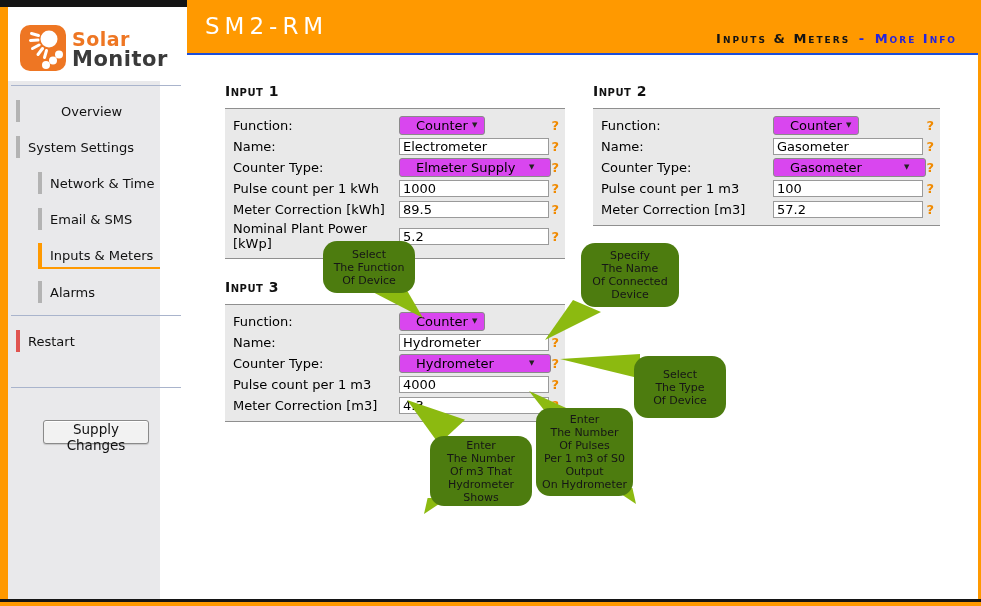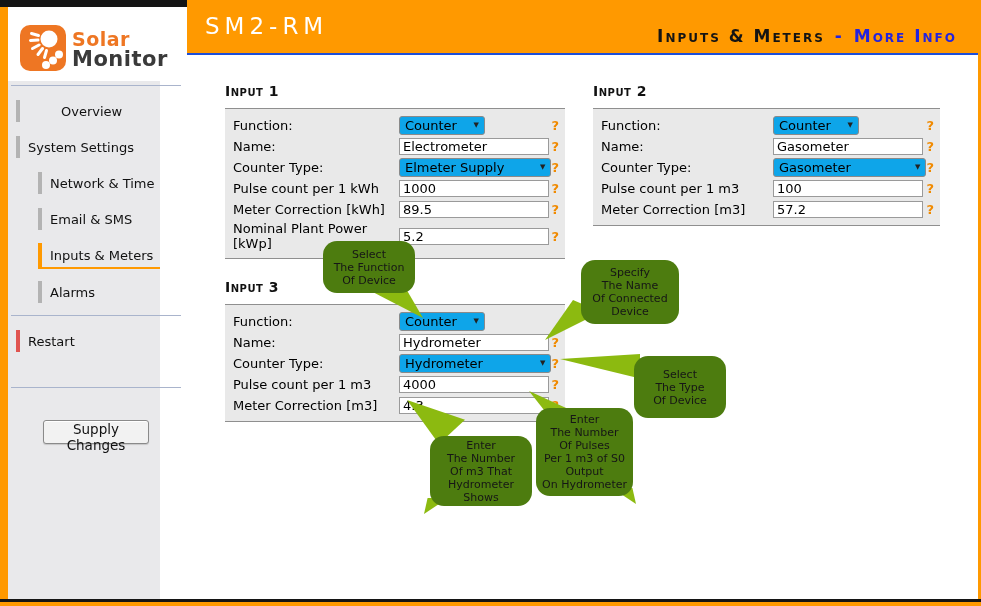--- a/index.html
+++ b/index.html
@@ -9,21 +9,21 @@
   
   .left-strip { position:absolute; left:0; top:0; width:8px; height:606px; background:#FF9900; z-index:6; }
   .top-black { position:absolute; left:0; top:0; width:187px; height:7px; background:#141414; z-index:7; }
   .bottom-black { position:absolute; left:0; bottom:4px; width:981px; height:3px; background:#141414; z-index:7; }
   .bottom-orange { position:absolute; left:0; bottom:0; width:981px; height:4px; background:#FF9900; z-index:7; }
   .right-strip { position:absolute; right:0; top:0; width:3px; height:606px; background:#FF9900; z-index:6; }
 
   
   .header { position:absolute; left:187px; top:0; width:794px; height:55px; background:#FF9900; border-bottom:2px solid #1d4ed8; z-index:2; }
   .header-title { position:absolute; left:18px; top:13px; color:#fff; font-size:23px; letter-spacing:5px; }
-  .header-right { position:absolute; right:24px; bottom:7px; font-size:17px; font-weight:bold; font-variant:small-caps; letter-spacing:2px; color:#141414; }
+  .header-right { position:absolute; right:24px; bottom:7px; font-size:13px; font-weight:bold; font-variant:small-caps; letter-spacing:2px; color:#141414; }
   .header-right .sep { color:#2323DF; padding:0 2px; }
   .more-info { color:#2323DF; text-decoration:none; cursor:pointer; }
 
   
   .sidebar { position:absolute; left:8px; top:19px; width:152px; height:595px; background:#e9e9eb; z-index:2; }
   .logo-box { position:absolute; left:0; top:0; width:179px; height:62px; background:#fff; display:flex; align-items:center; padding-left:12px; cursor:pointer; }
   .logo-text { margin-left:6px; line-height:1; }
   .logo-word1 { display:block; color:#EE7623; font-weight:bold; font-size:19px; letter-spacing:0.5px; }
   .logo-word2 { display:block; color:#3a3a3a; font-weight:bold; font-size:21px; margin-top:0px; letter-spacing:0.5px; }
   .sdivider { position:absolute; left:3px; width:170px; height:0; border-top:1px solid #a9b4cc; }
@@ -39,37 +39,37 @@
   
   .content { position:absolute; left:187px; top:57px; width:779px; height:541px; background:#fff; z-index:1; }
   .isec { position:absolute; }
   .ihead { font-weight:bold; font-variant:small-caps; font-size:14px; color:#111; letter-spacing:0.5px; }
   .itable { margin-top:9px; background:#e9e9e9; border-top:1px solid #8f8f8f; border-bottom:1px solid #8f8f8f; padding:5px 6px 5px 8px; }
   .frow { display:flex; align-items:center; height:20px; margin:1px 0; }
   .frow-tall { height:32px; }
   .lbl { width:166px; flex:0 0 auto; font-size:13px; color:#000; line-height:15px; }
   .w2 .lbl { width:172px; }
   .txt { width:150px; height:17px; border:1px solid #9a9a9a; background:#fff; font-size:13px; padding:0 3px; font-family:"DejaVu Sans","Liberation Sans",sans-serif; color:#000; }
-  .sel { width:155px; height:19px; border:1px solid #8a8a8a; border-radius:3px; background:#0ea5e9; display:flex; align-items:center; justify-content:space-between; padding:0 5px; font-size:13px; color:#000; cursor:pointer; }
+  .sel { width:155px; height:19px; border:1px solid #8a8a8a; border-radius:3px; background:#d946ef; display:flex; align-items:center; justify-content:space-between; padding:0 16px; font-size:13px; color:#000; cursor:pointer; }
   .sel-sm { width:86px; }
   .arr { font-size:7px; color:#222; margin-left:4px; }
   .q { margin-left:auto; color:#F08A00; font-weight:bold; font-size:13px; cursor:pointer; }
 
   
   .bubble { position:absolute; background:#4d7c0f; border-radius:14px; color:#161616; font-size:11px; line-height:13px; text-align:center; display:flex; align-items:center; justify-content:center; white-space:pre-line; z-index:5; }
   .tail { position:absolute; background:#8CBA10; z-index:4; }
   .tail-a { left:365px; top:288px; width:58px; height:30px; clip-path:polygon(0 0, 70% 0, 100% 100%); }
   .tail-b { left:545px; top:300px; width:56px; height:40px; clip-path:polygon(50% 0, 100% 30%, 0 100%); }
   .tail-c { left:560px; top:354px; width:80px; height:34px; clip-path:polygon(0 15%, 100% 0, 100% 72%); }
   .tail-d { left:407px; top:400px; width:58px; height:44px; clip-path:polygon(0 0, 100% 45%, 55% 100%); }
   .tail-d2 { left:424px; top:498px; width:24px; height:16px; clip-path:polygon(0 100%, 15% 0, 100% 0); }
   .tail-e { left:527px; top:391px; width:50px; height:26px; clip-path:polygon(4% 0, 100% 85%, 45% 100%); }
   .tail-e2 { left:612px; top:488px; width:24px; height:16px; clip-path:polygon(100% 100%, 0 0, 85% 0); }
   .bub-a { left:323px; top:241px; width:92px; height:52px; }
-  .bub-b { left:581px; top:260px; width:98px; height:64px; }
+  .bub-b { left:581px; top:243px; width:98px; height:64px; }
   .bub-c { left:634px; top:356px; width:92px; height:62px; }
   .bub-d { left:430px; top:436px; width:102px; height:70px; }
   .bub-e { left:536px; top:408px; width:97px; height:88px; }
 </style>
 </head>
 <body>
 
 <div class="page">
 
   <div class="top-black"></div>

